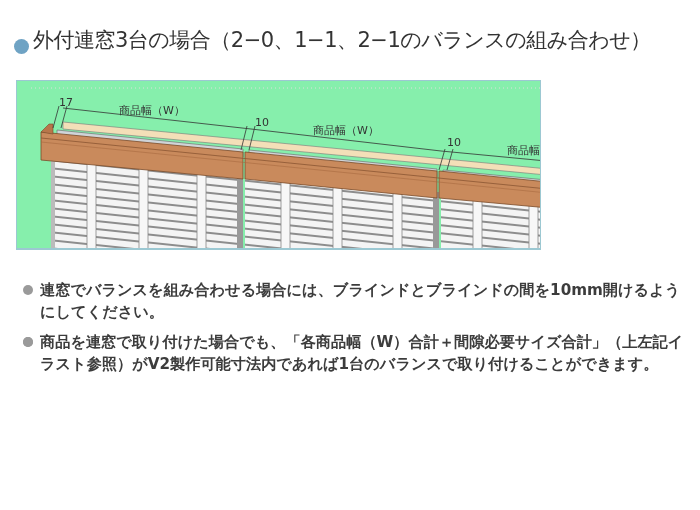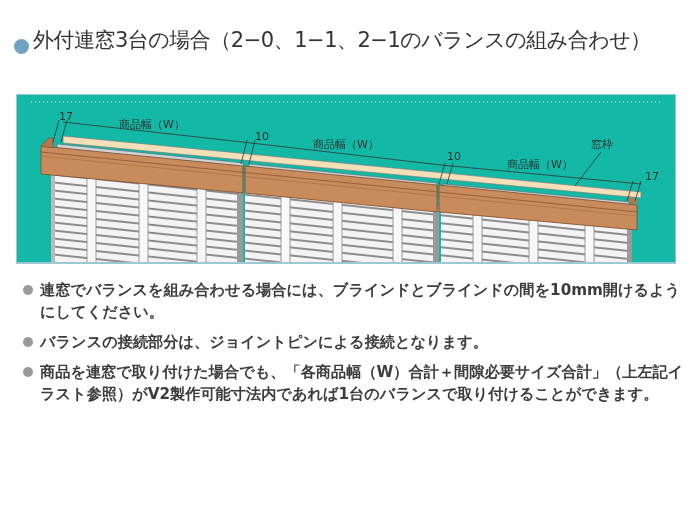--- a/index.html
+++ b/index.html
@@ -1,22 +1,22 @@
 <!DOCTYPE html>
 <html><head>
 <meta charset="utf-8">
 <style>
   html, body { margin: 0; padding: 0; background: #ffffff; }
   body { width: 700px; height: 510px; position: relative; overflow: hidden;
          font-family: "DejaVu Sans", "Liberation Sans", sans-serif; color: #3a3a3a; }
   .heading { position: absolute; left: 14px; top: 24px; height: 30px; display: flex; align-items: flex-end;
              font-size: 21px; letter-spacing: -0.5px; color: #333; white-space: nowrap; }
   .heading .dot { width: 15px; height: 15px; border-radius: 50%; background: #6fa3c4; margin-right: 4px; display: inline-block; }
-  .figure { position: absolute; left: 16px; top: 94px; width: 660px; height: 170px;
-            border: 1.5px solid #9cc8d2; border-bottom-width: 2px; box-sizing: border-box; overflow: hidden; background: #14b8a6; }
+  .figure { position: absolute; left: 16px; top: 80px; width: 525px; height: 170px;
+            border: 1.5px solid #9cc8d2; border-bottom-width: 2px; box-sizing: border-box; overflow: hidden; background: #86efac; }
   .figure svg { position: absolute; left: -16px; top: -77px; }
   .notes { position: absolute; left: 22px; top: 279px; width: 670px; list-style: none; margin: 0; padding: 0;
            font-size: 15.2px; line-height: 22px; color: #3c3c3c; font-weight: bold; }
   .notes li { position: relative; padding-left: 18px; margin-bottom: 8px; }
   .notes li .bullet { position: absolute; left: 1px; top: 6px; width: 10px; height: 10px; border-radius: 50%; background: #9a9a9a; }
   .dimtext { font-family: "DejaVu Sans", sans-serif; font-size: 11px; fill: #333; }
 </style>
 </head>
 <body>
 
@@ -97,19 +97,18 @@
   </svg>
 </div>
 
 <ul class="notes">
   <li>
     <span class="bullet"></span>
     <span>連窓でバランスを組み合わせる場合には、ブラインドとブラインドの間を10mm開けるようにしてください。</span>
   </li>
   <li>
     <span class="bullet"></span>
-    <span>バランスの接続部分は、ジョイントピンによる接続となります。</span>
   </li>
   <li>
     <span class="bullet"></span>
     <span>商品を連窓で取り付けた場合でも、「各商品幅（W）合計＋間隙必要サイズ合計」（上左記イラスト参照）がV2製作可能寸法内であれば1台のバランスで取り付けることができます。</span>
   </li>
 </ul>
 
 </body></html>

